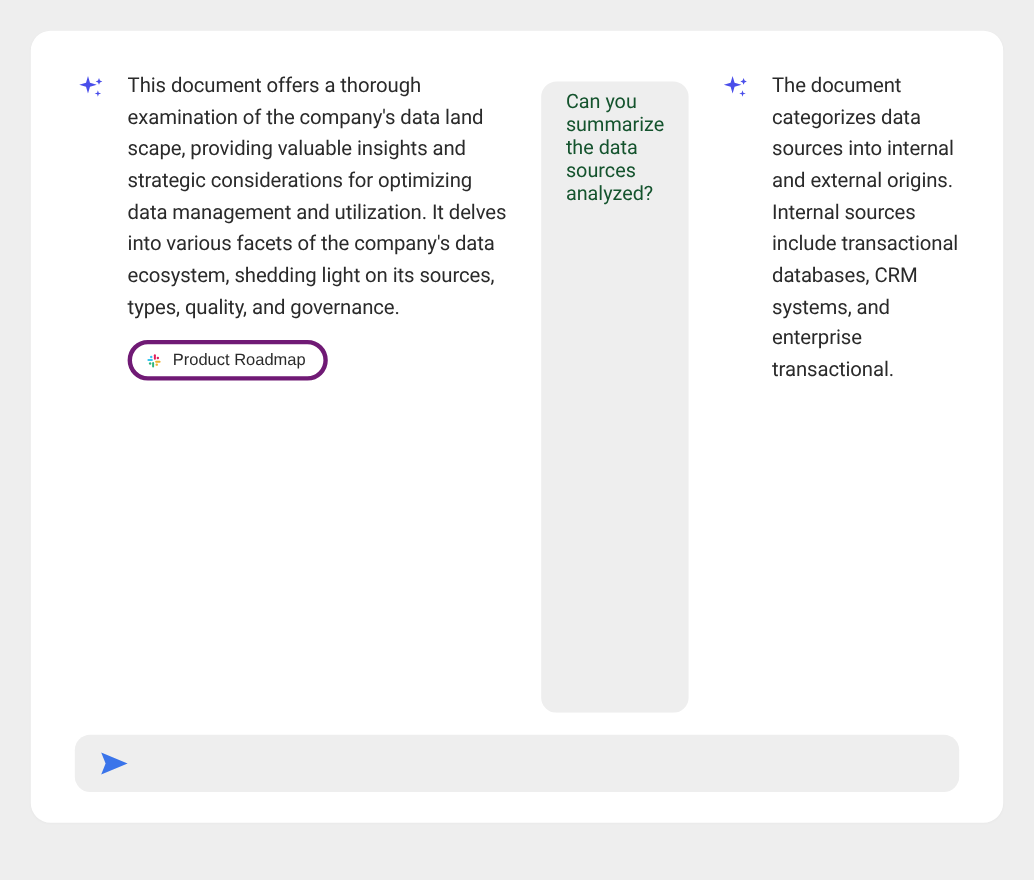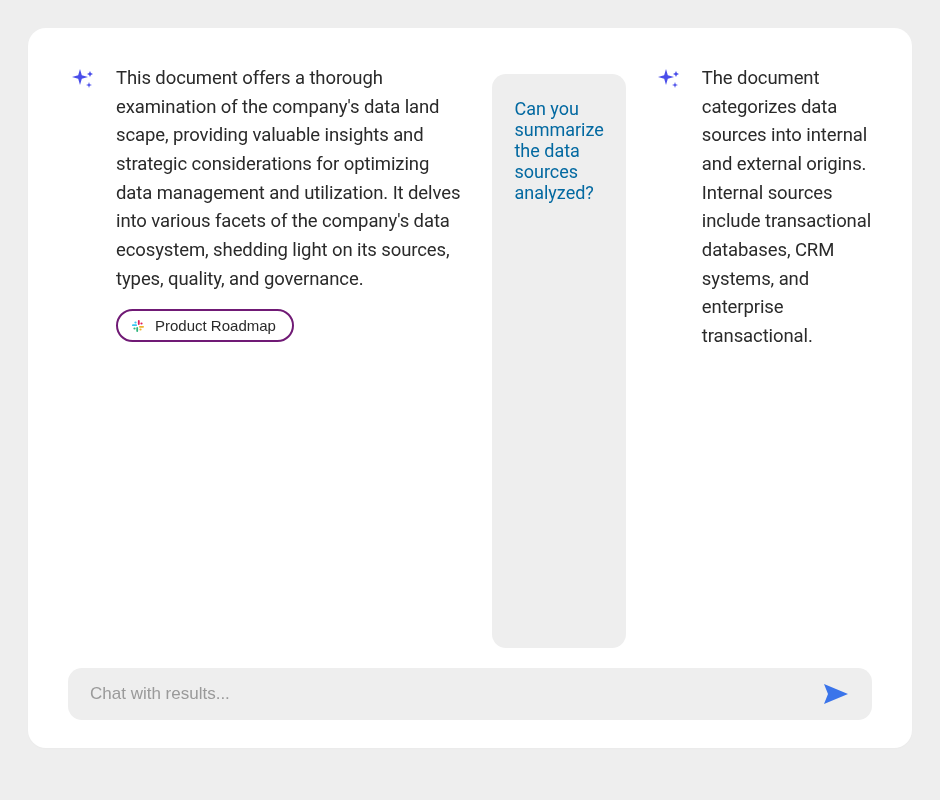--- a/index.html
+++ b/index.html
@@ -51,21 +51,21 @@
       color: #2a2a2a;
       letter-spacing: -0.1px;
     }
     .chip-row {
       margin-top: 16px;
     }
     .source-chip {
       display: inline-flex;
       align-items: center;
       gap: 9px;
-      border: 2px solid #701a75;
+      border: 4px solid #701a75;
       border-radius: 999px;
       padding: 6px 16px 6px 12px;
       font-size: 15px;
       color: #2a2a2a;
       background: #fff;
       cursor: pointer;
     }
     .slack-icon {
       width: 16px;
       height: 16px;
@@ -73,23 +73,23 @@
       flex-shrink: 0;
     }
     .user-row {
       display: flex;
       justify-content: flex-end;
       margin-top: 10px;
     }
     .user-bubble {
       background: #eeeeee;
       border-radius: 14px;
-      padding: 24px 22px;
+      padding: 8px 22px;
       font-size: 18px;
-      color: #0369a1;
+      color: #14532d;
       max-width: 560px;
     }
     .input-bar {
       margin-top: 20px;
       background: #eeeeee;
       border-radius: 14px;
       padding: 14px 22px;
       display: flex;
       align-items: center;
       gap: 16px;
@@ -165,20 +165,19 @@
       </div>
       <div>
         <div class="ai-text">The document categorizes data sources into internal and external origins. Internal sources include transactional databases, CRM systems, and enterprise transactional.</div>
       </div>
     </div>
 
 
   </div>
 
   <div class="input-bar">
-    <input type="text" class="chat-input" placeholder="Chat with results..." style="">
     <button class="send-btn">
       <svg width="28" height="24" viewBox="0 0 28 24" fill="currentColor">
         <path d="M2 2 L26 12 L2 22 L6 12 Z"></path>
       </svg>
     </button>
   </div>
 </div>
 
 </body></html>

